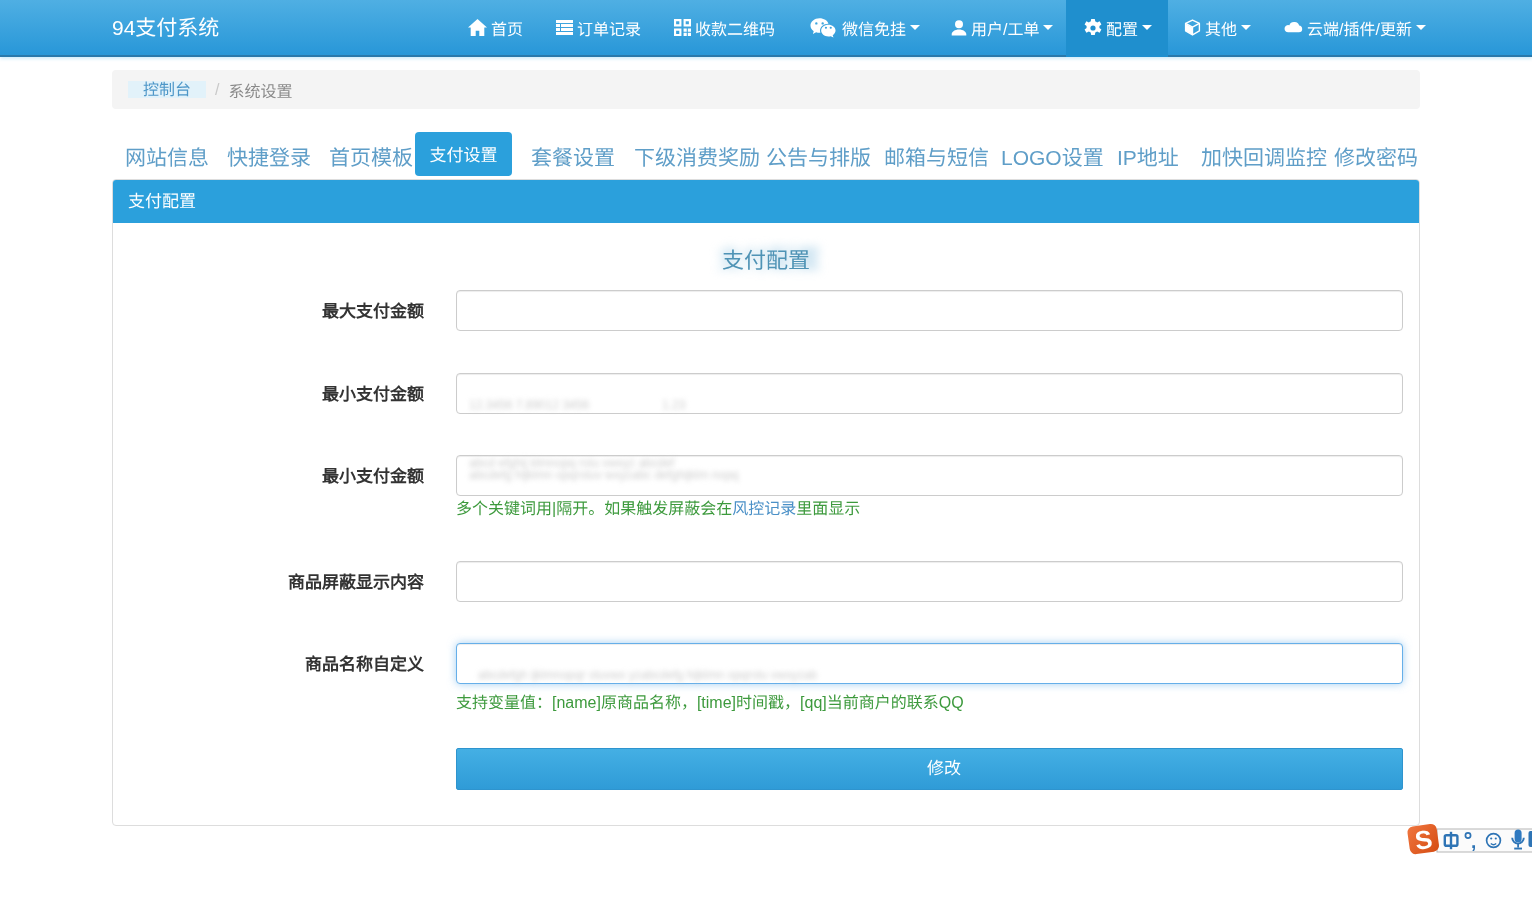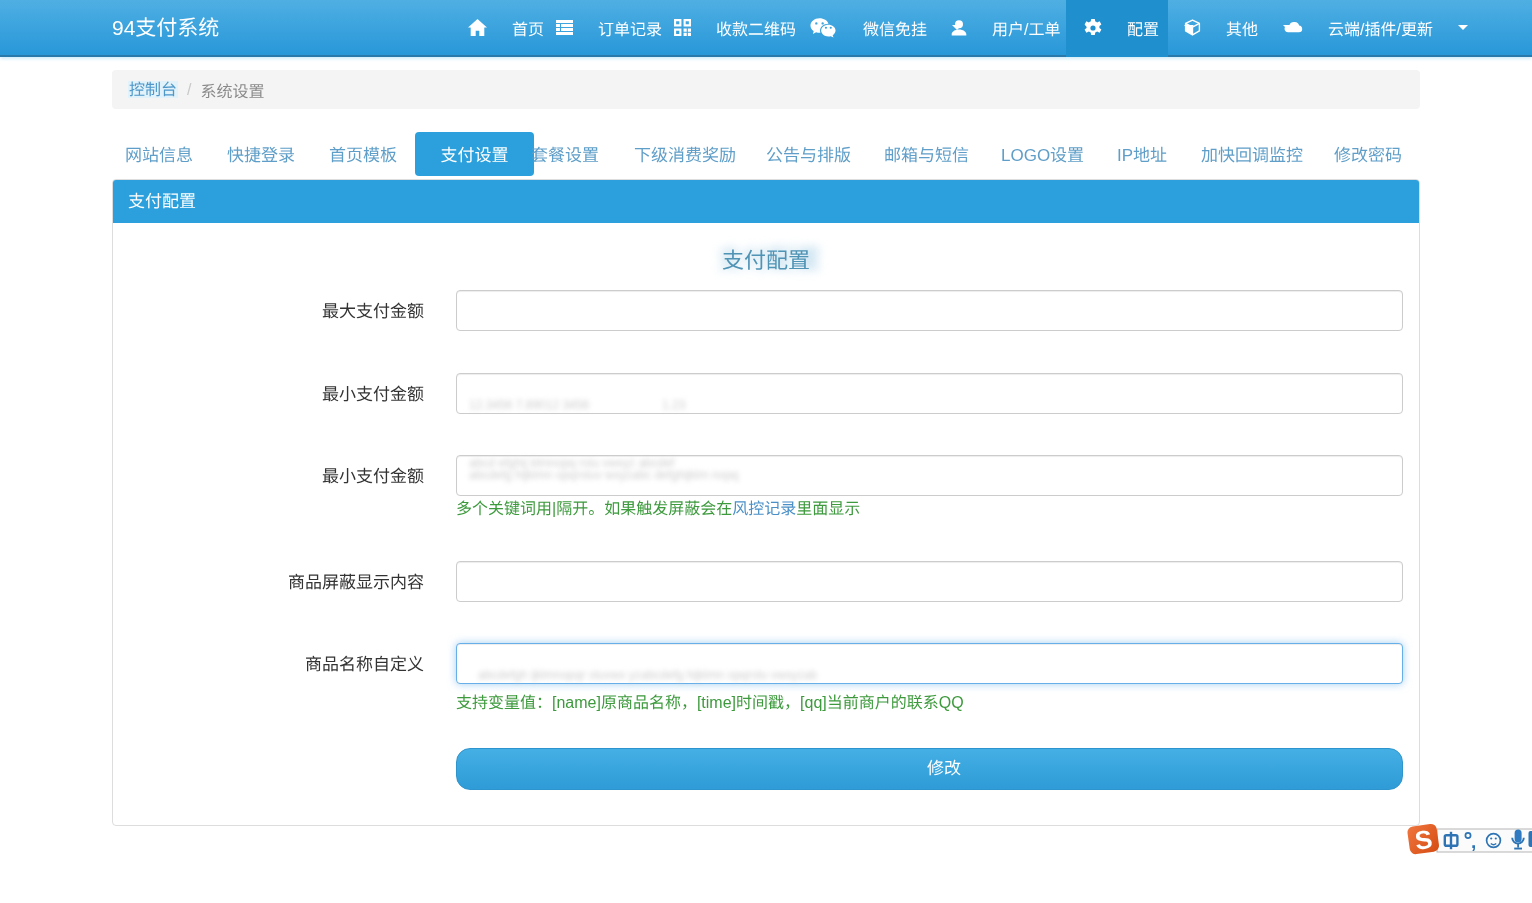--- a/index.html
+++ b/index.html
@@ -6,65 +6,65 @@
 html,body{margin:0;padding:0;}
 body{width:1532px;height:903px;position:relative;overflow:hidden;background:#fff;
   font-family:"Liberation Sans",sans-serif;-webkit-font-smoothing:antialiased;}
 
 #navbar{position:absolute;left:0;top:0;width:1532px;height:55px;
   background:linear-gradient(#4fafe3,#2897d8);
   border-bottom:2px solid #2979ab;box-shadow:0 2px 3px rgba(205,235,250,.9);}
 #brand{position:absolute;left:112px;top:0;height:38px;line-height:55px;
   color:#fff;font-size:21px;font-weight:normal;}
 .nit{position:absolute;top:0;height:55px;display:flex;align-items:center;
-  color:#fff;font-size:16px;white-space:nowrap;gap:21px;}
+  color:#fff;font-size:16px;white-space:nowrap;}
 .nit svg{display:block;}
 .nit .txt{margin-left:4px;}
 .caret{display:inline-block;margin-left:4px;width:0;height:0;
   border-left:5px solid transparent;border-right:5px solid transparent;
   border-top:5px solid #fff;}
 #nav-active{position:absolute;left:1066px;top:0;width:102px;height:57px;
   background:#1f8fce;}
 
 #crumb{position:absolute;left:112px;top:70px;width:1308px;height:39px;
   background:#f4f4f4;border-radius:4px;box-sizing:border-box;
   display:flex;align-items:center;padding-left:16px;font-size:16px;}
-#crumb a{color:#4e97c8;text-decoration:none;background:#e2f2fa;display:inline-block;line-height:17px;padding:0 1px;}
+#crumb a{color:#4e97c8;text-decoration:none;background:#e2f2fa;display:inline-block;line-height:17px;padding:0 15px;}
 #crumb .sep{color:#c9c9c9;margin:0 9px;}
 #crumb .cur{color:#8a8a8a;}
 
-.tab{position:absolute;top:141px;font-size:17px;color:#5f9ec8;white-space:nowrap;}
-#pill{position:absolute;left:415px;top:132px;width:119px;height:44px;
+.tab{position:absolute;top:141px;font-size:21px;color:#5f9ec8;white-space:nowrap;}
+#pill{position:absolute;left:415px;top:132px;width:97px;height:44px;
   background:#2ba0dc;border-radius:4px;}
 #pill span{position:absolute;left:0;right:0;top:9px;text-align:center;
   color:#fff;font-size:17px;}
 
 #panel{position:absolute;left:112px;top:179px;width:1308px;height:647px;
   box-sizing:border-box;border:1px solid #ddd;border-radius:4px;background:#fff;}
 #phead{position:absolute;left:0;top:0;right:0;height:43px;background:#2ba0dc;
   border-radius:3px 3px 0 0;color:#fff;font-size:17px;line-height:43px;
   padding-left:15px;}
 #ptitle{position:absolute;left:0;right:0;top:62px;text-align:center;
   font-size:22px;color:#4f93b5;}
 #phalo{position:absolute;left:6px;right:0;top:58px;text-align:center;
   font-size:26px;color:#aed3e8;filter:blur(5px);}
 
 .flabel{position:absolute;left:140px;width:284px;text-align:right;
-  font-size:17px;font-weight:normal;color:#333;white-space:nowrap;}
+  font-size:17px;font-weight:bold;color:#333;white-space:nowrap;}
 .finput{position:absolute;left:456px;width:947px;height:41px;box-sizing:border-box;
   border:1px solid #ccc;border-radius:4px;background:#fff;
   box-shadow:inset 0 1px 1px rgba(0,0,0,.075);}
 .finput.focus{border-color:#66afe9;
   box-shadow:inset 0 1px 1px rgba(0,0,0,.075),0 0 8px rgba(102,175,233,.6);}
 .help{position:absolute;left:456px;font-size:16px;color:#3d9a3d;white-space:nowrap;}
 .help a{color:#4a90c7;text-decoration:none;}
 .smudge{position:absolute;color:#cdcdcd;filter:blur(2.5px);font-size:12px;white-space:nowrap;}
 #btn{position:absolute;left:456px;top:748px;width:947px;height:42px;
   background:linear-gradient(#44afe4,#2f9bd7);border:1px solid #2e94ce;
-  border-radius:14px;box-sizing:border-box;color:#fff;font-size:17px;
+  border-radius:2px;box-sizing:border-box;color:#fff;font-size:17px;
   text-align:center;line-height:40px;padding-left:29px;}
 
 #sg{position:absolute;left:1405px;top:823px;}
 </style>
 </head>
 <body>
 
 <div id="navbar">
   <div id="nav-active"></div>
   <div id="brand">94支付系统</div>

